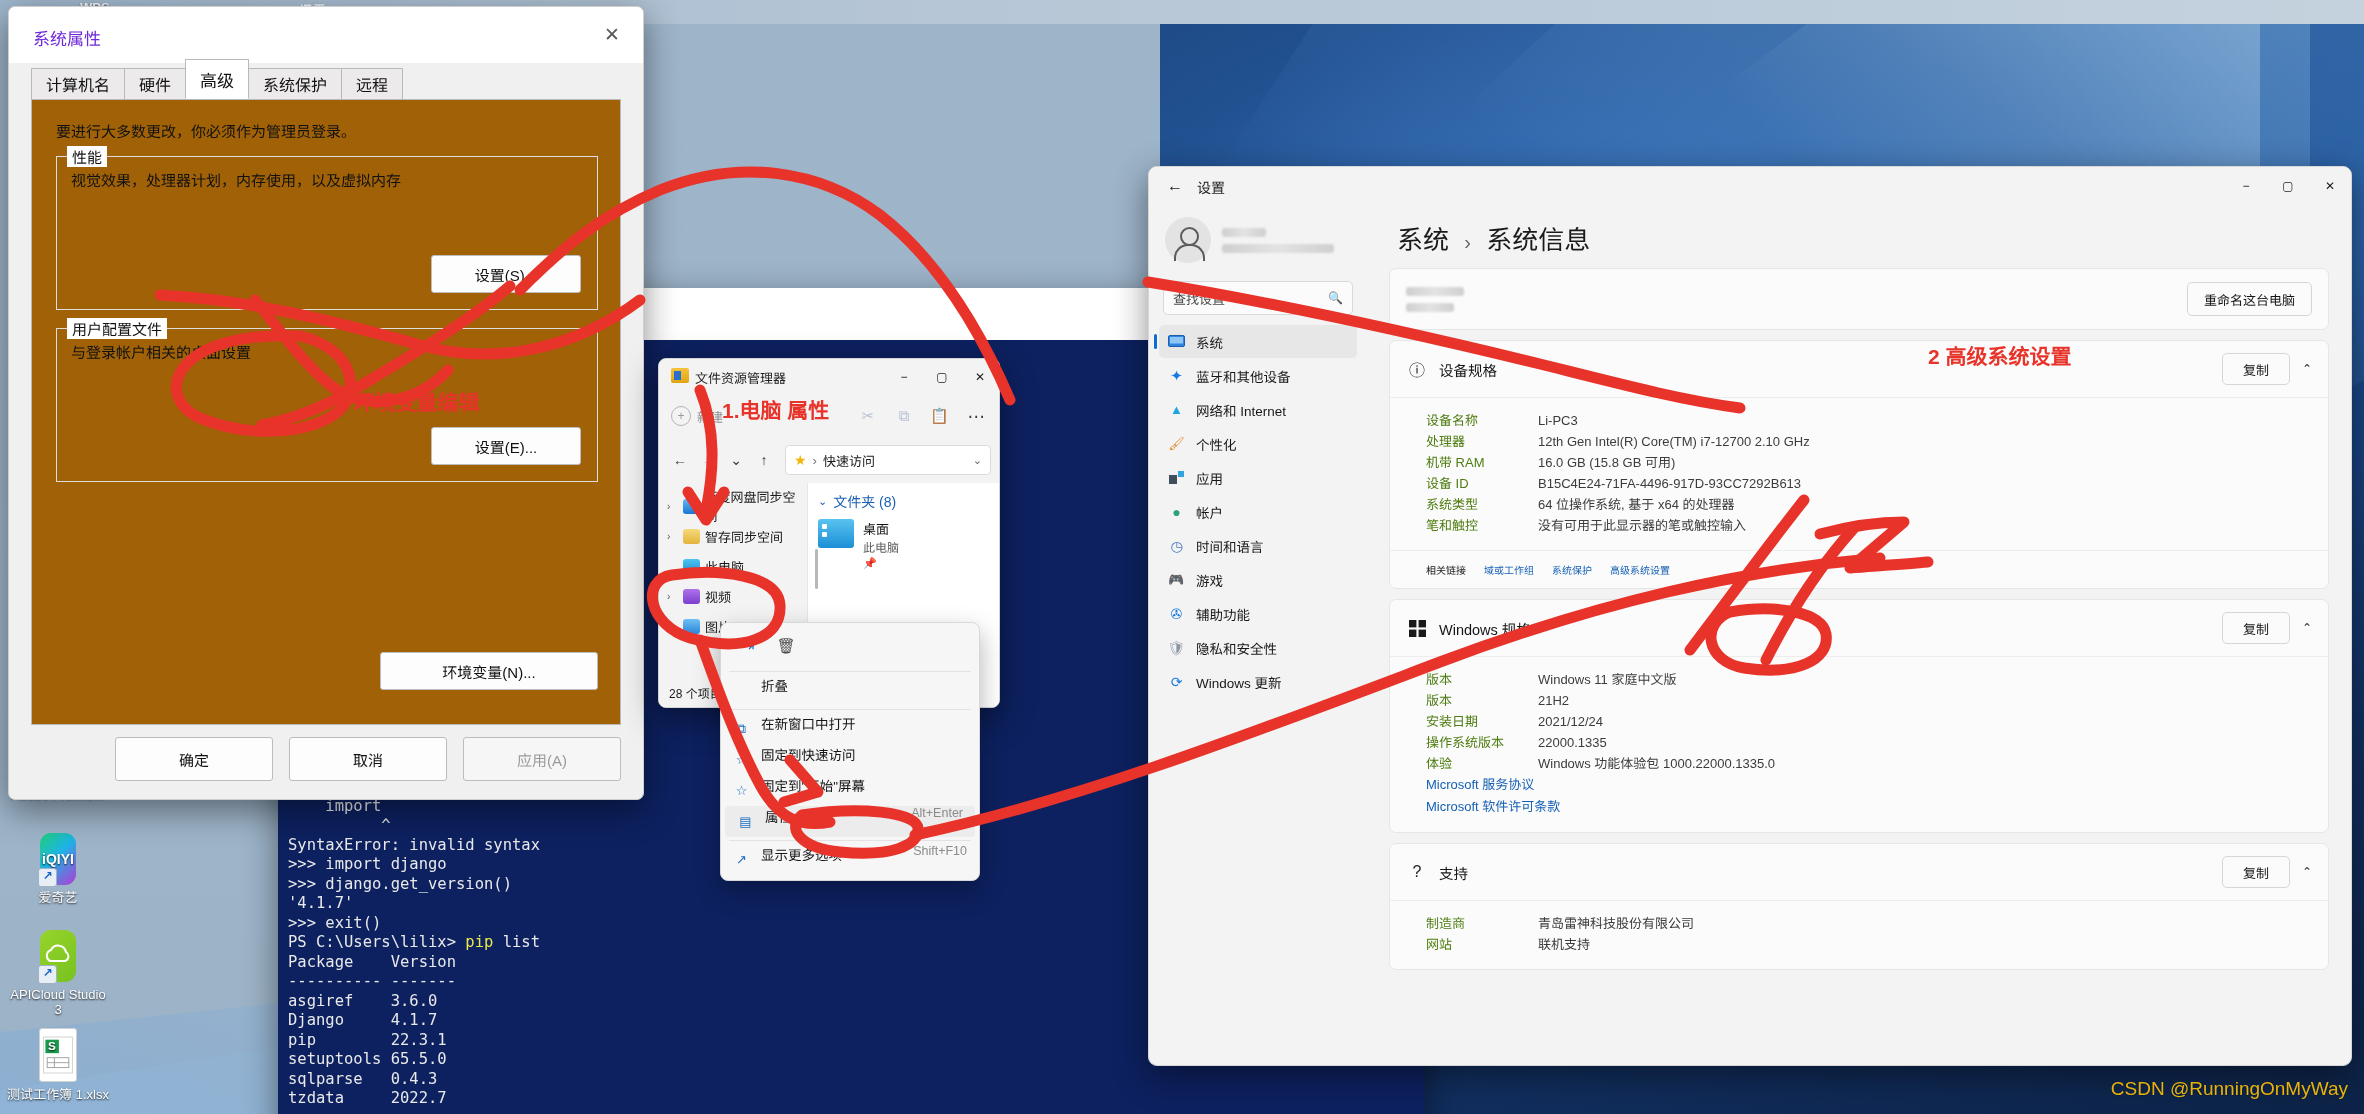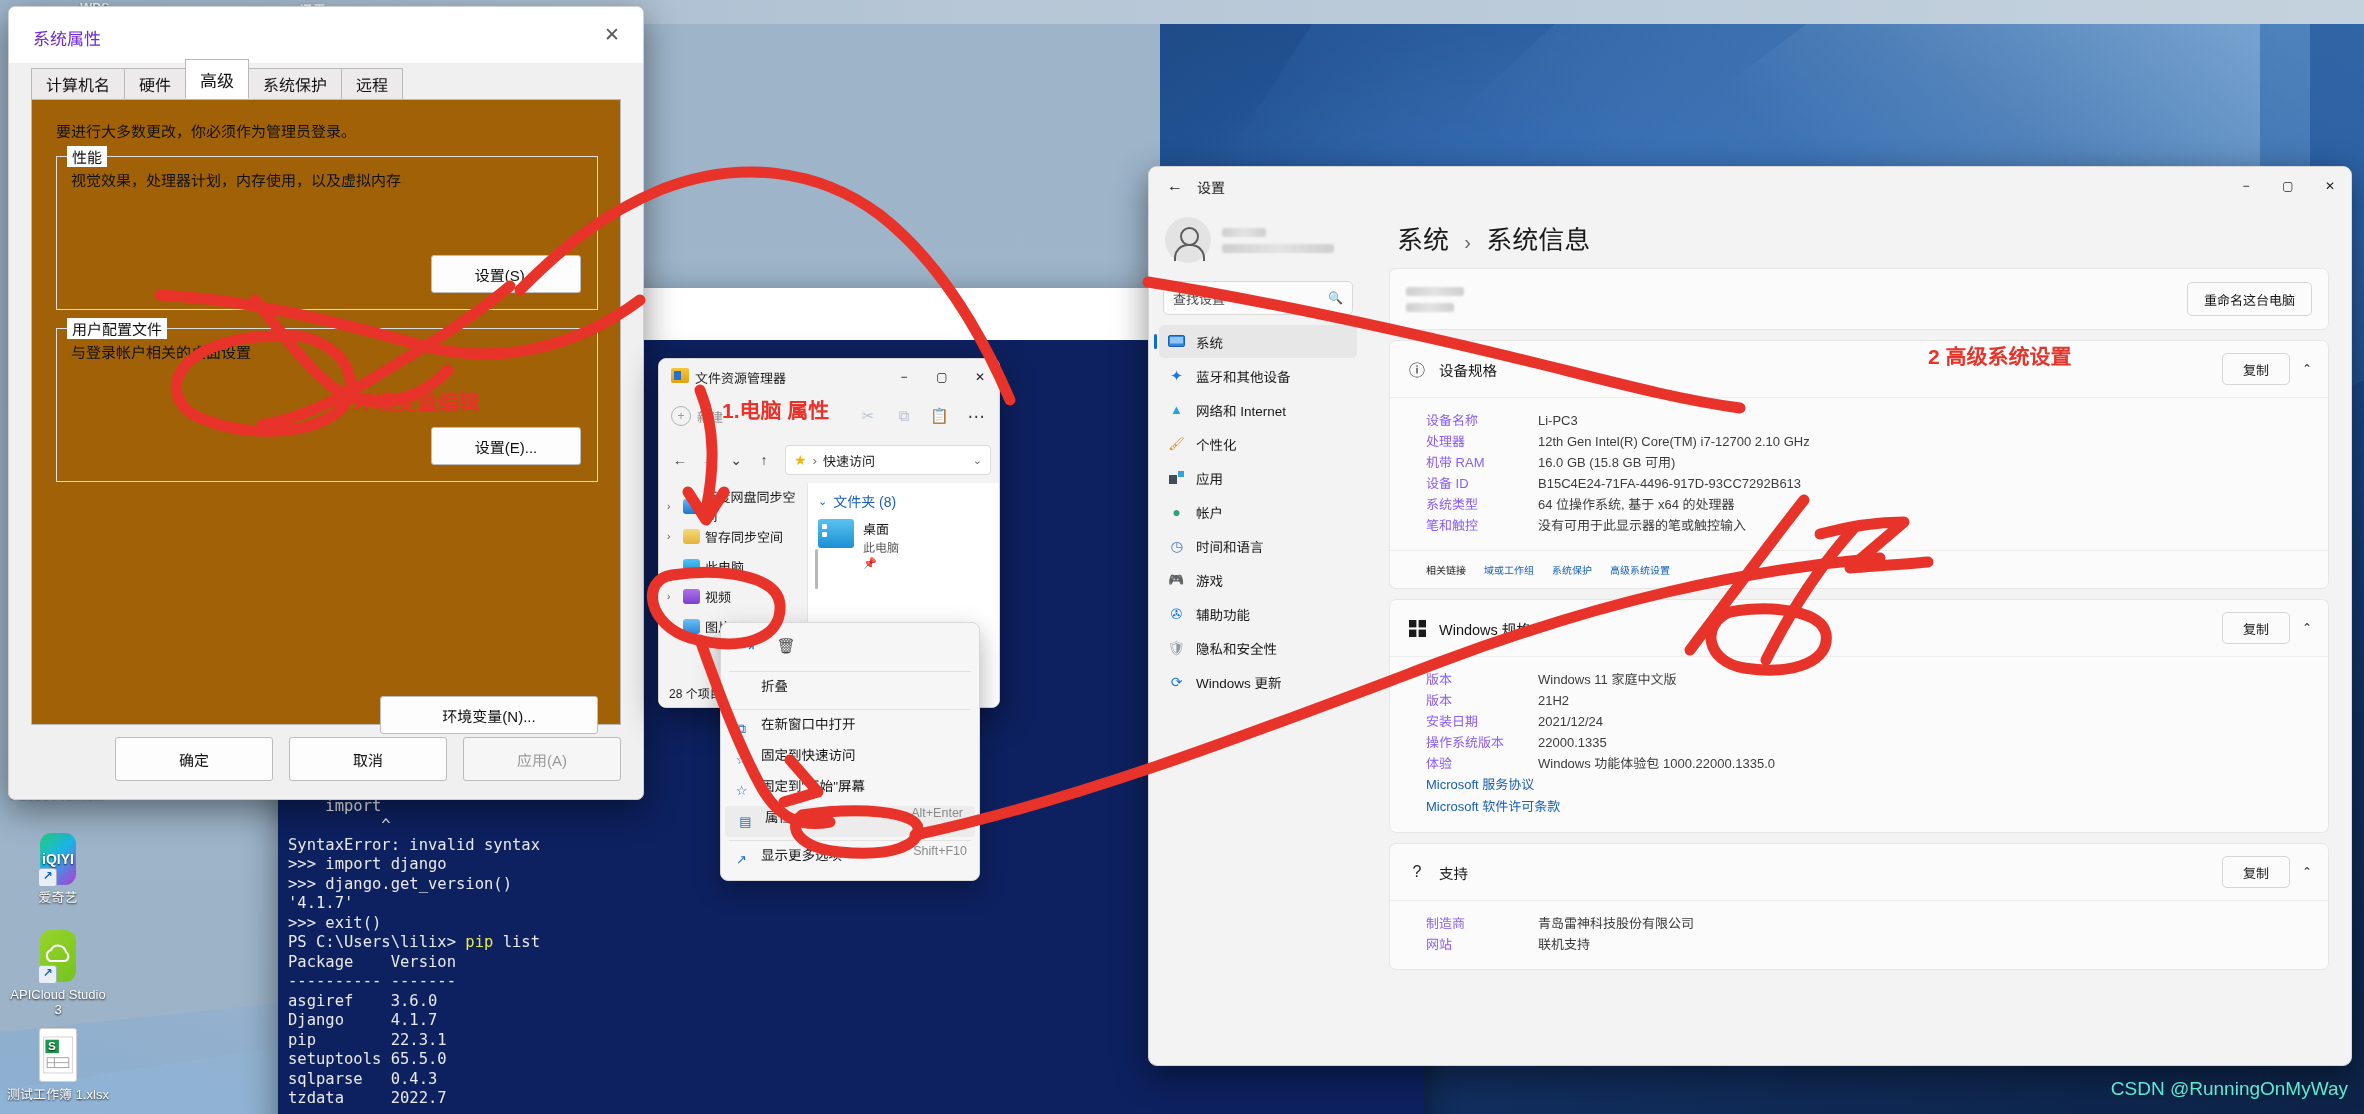--- a/index.html
+++ b/index.html
@@ -176,31 +176,31 @@
   .cardhdr{display:flex;align-items:center;gap:11px;padding:12px 16px;}
   .cardhdr .hico{width:22px;height:22px;display:flex;align-items:center;justify-content:center;
     font-size:16px;color:#1e1e1e;}
   .cardhdr .htxt{font-size:14.5px;color:#161616;}
   .cardhdr .right{margin-left:auto;display:flex;align-items:center;gap:12px;}
   .copybtn{height:30px;padding:0 20px;background:#fbfbfb;border:1px solid #d6d6d6;border-radius:5px;
     font-size:13px;color:#151515;display:flex;align-items:center;}
   .chev{font-size:12px;color:#333;}
   .cardbody{border-top:1px solid #ededed;padding:12px 16px 14px 36px;}
   .sprow{display:flex;font-size:13px;line-height:21px;}
-  .sprow .k{width:112px;color:#8b5cf6;}
+  .sprow .k{width:112px;color:#4d7c0f;}
   .sprow .v{color:#3c3c3c;}
   .linkrow{padding:11px 16px 11px 36px;font-size:10px;display:flex;gap:18px;align-items:center;}
   .lk{color:#1560b4;}
   .lkblock{color:#1560b4;font-size:13px;line-height:22px;}
   .renamebtn{height:32px;padding:0 16px;background:#fbfbfb;border:1px solid #d6d6d6;
     border-radius:5px;font-size:13px;color:#151515;display:flex;align-items:center;}
 
   
   #annot{position:absolute;inset:0;pointer-events:none;}
-  .watermark{position:absolute;right:16px;bottom:14px;color:#5eead4;font-size:19px;
+  .watermark{position:absolute;right:16px;bottom:14px;color:#eab308;font-size:19px;
     text-shadow:0 1px 1px rgba(0,0,0,.18);}
   .partial-top{position:absolute;top:0;font-size:13px;color:#f2f6fa;font-weight:bold;
     text-shadow:0 1px 2px rgba(0,0,0,.6);}
 </style>
 </head>
 <body>
 
 <div id="desktop">
   <div class="wp-desk"></div>
   <div class="wp-ribbon wp-b1"></div>
@@ -361,21 +361,21 @@
       <div class="wbtn" style="right:16px;bottom:16px;">设置(S)...</div>
     </div>
 
     <div class="gbox" style="top:228px;height:152px;">
       <div class="legend">用户配置文件</div>
       <div class="desc">与登录帐户相关的桌面设置</div>
       <div class="wbtn" style="right:16px;bottom:16px;">设置(E)...</div>
     </div>
 
 
-    <div class="wbtn" style="right:22px;top:552px;width:184px;margin-top:44px;">环境变量(N)...</div>
+    <div class="wbtn" style="right:22px;top:552px;width:184px;">环境变量(N)...</div>
   </div>
 
   <div class="dlgfoot">
     <div class="wbtn">确定</div>
     <div class="wbtn">取消</div>
     <div class="wbtn dim">应用(A)</div>
   </div>
 </div>
 
 <div class="win" id="fex">

